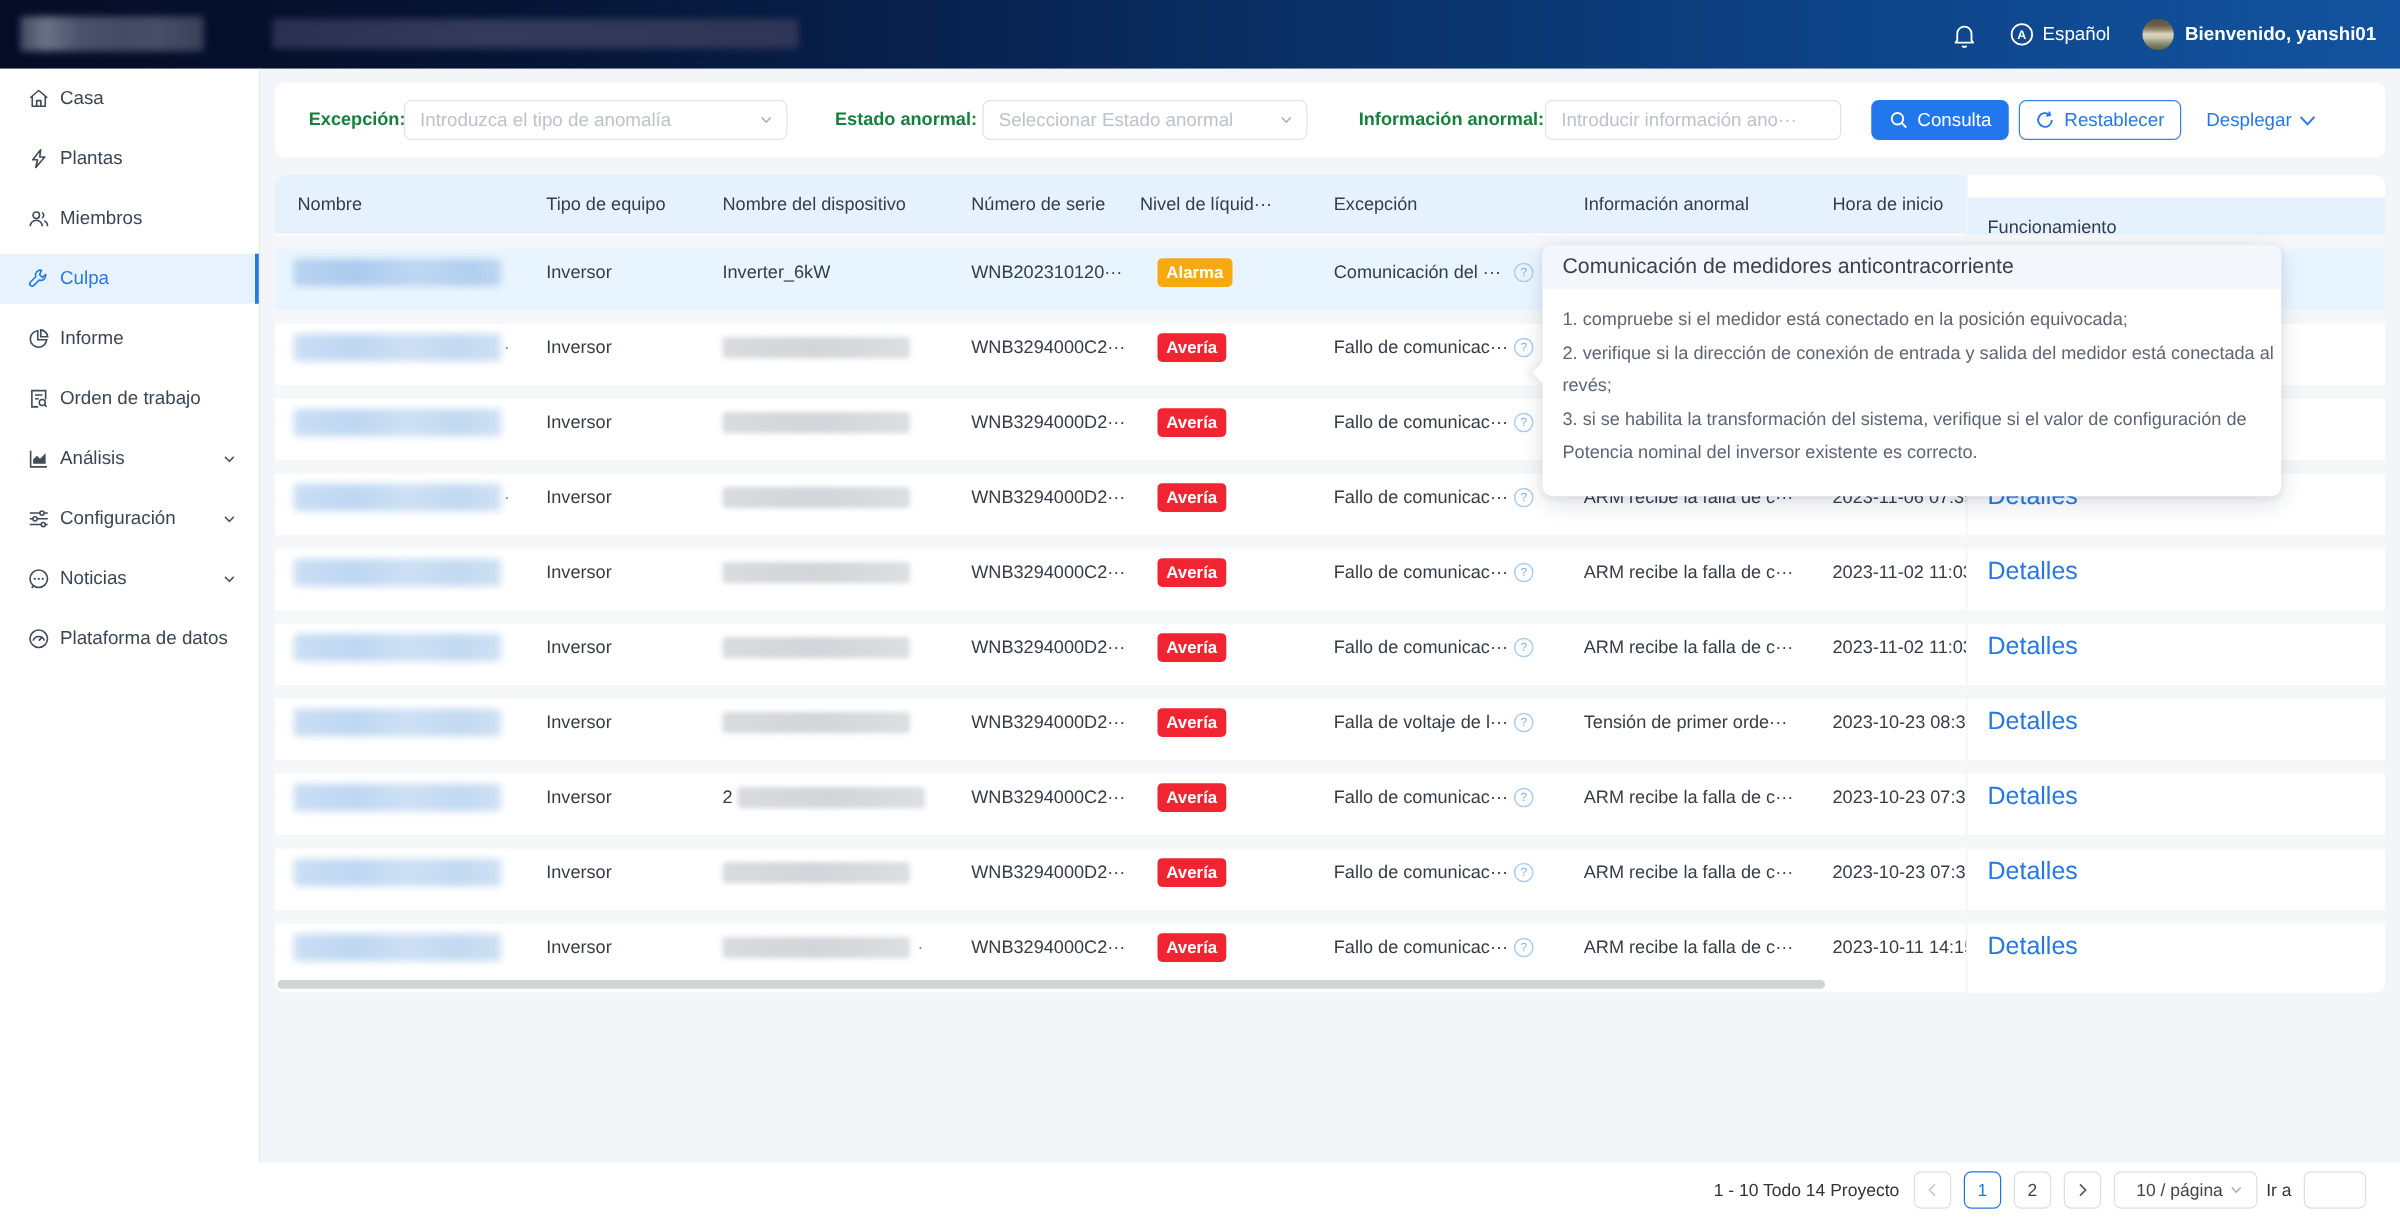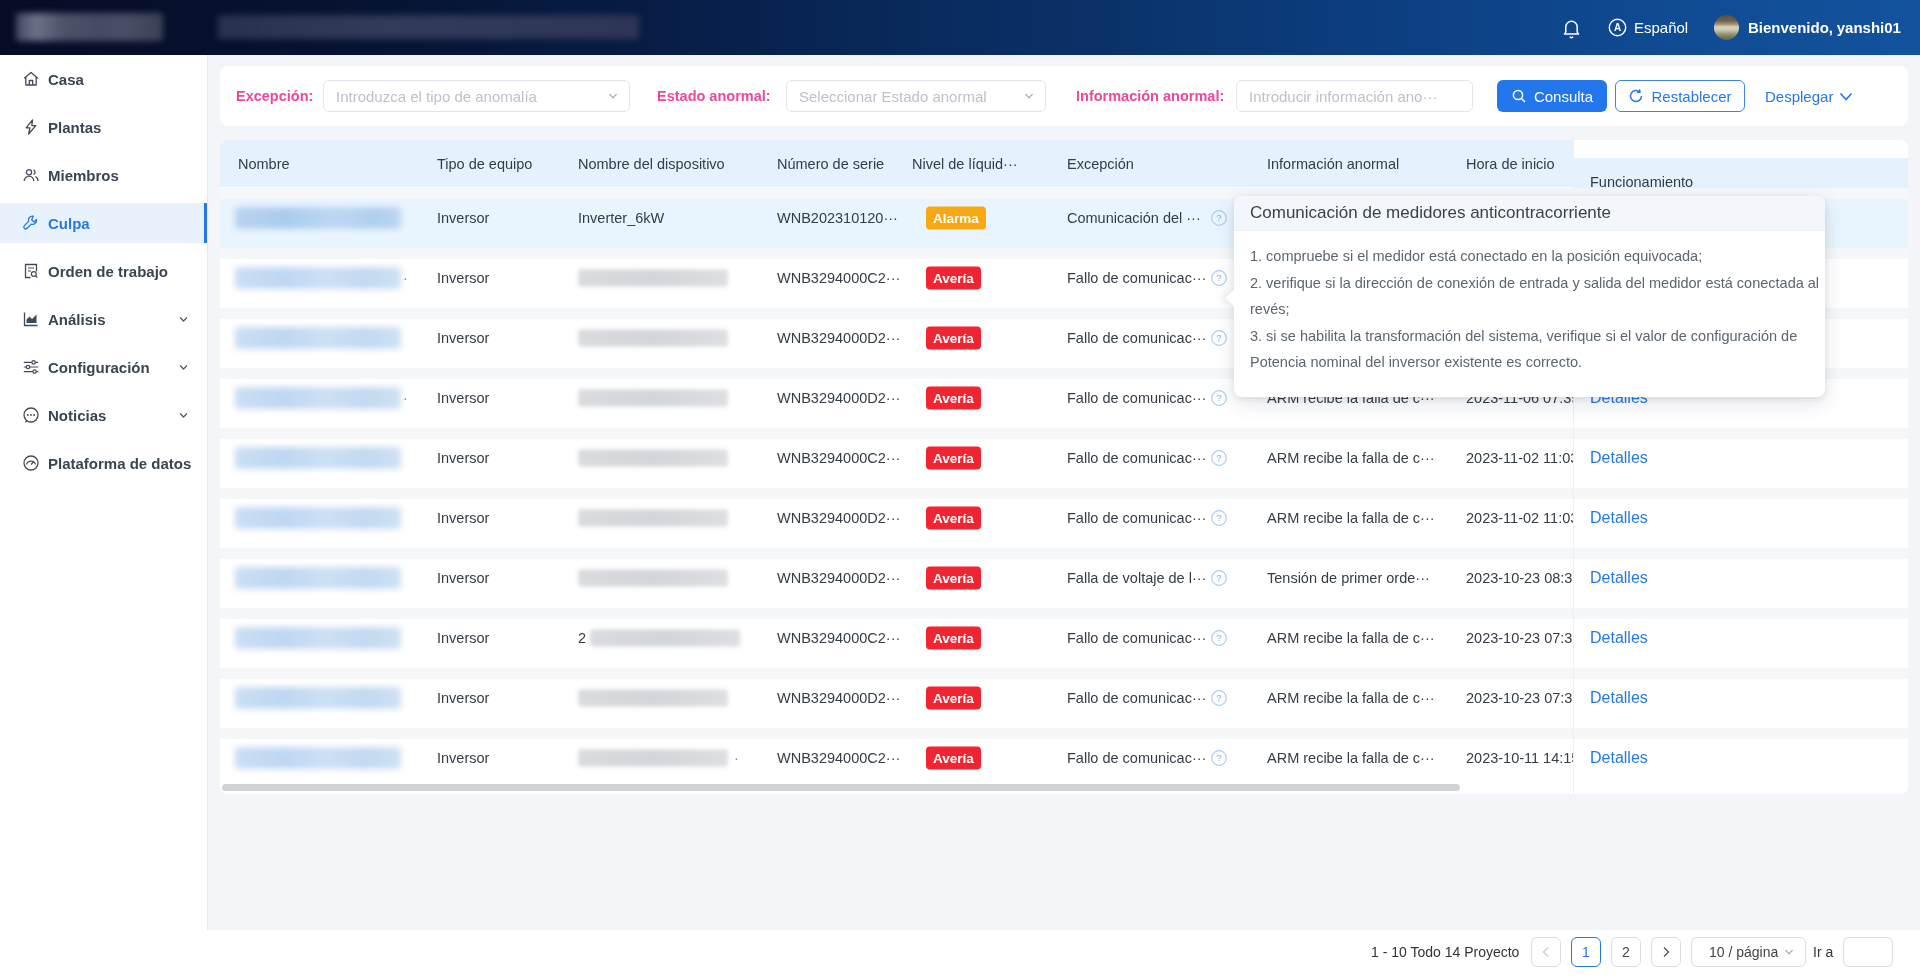--- a/index.html
+++ b/index.html
@@ -14,33 +14,33 @@
 #logoblur { position:absolute; left:16px; top:13px; width:147px; height:28px; border-radius:3px;
   background:linear-gradient(90deg,#424a62 0%,#6b7288 14%,#4c5269 32%,#454b63 55%,#484e66 75%,#3a4057 100%); filter:blur(3px); }
 #menublur { position:absolute; left:218px; top:15px; width:421px; height:24px; border-radius:2px;
   background:linear-gradient(90deg,#2a3150 0%,#333a5a 40%,#2e3556 100%); filter:blur(3px); }
 .tb-right { position:absolute; top:0; height:55px; display:flex; align-items:center; color:#fff; }
 #tb-espanol { left:1634px; font-size:15px; }
 #tb-welcome { left:1748px; font-size:15px; font-weight:600; white-space:nowrap; }
 
 
 #sidebar { position:absolute; left:0; top:55px; width:208px; height:875px; background:#fff; border-right:1px solid #e9eaec; }
-.mi { position:relative; height:40px; margin:4px 0 8px 0; display:flex; align-items:center; color:#3a4553; font-size:15px;font-weight:bold; }
+.mi { position:relative; height:40px; margin:4px 0 8px 0; display:flex; align-items:center; color:#3a4553; font-size:15px; }
 .mi .ic { position:absolute; left:22px; top:50%; transform:translateY(-50%); width:18px; height:18px; }
 .mi .tx { position:absolute; left:48px; top:50%; transform:translateY(-50%); white-space:nowrap; }
 .mi .ar { position:absolute; left:178px; top:50%; transform:translateY(-50%); width:11px; height:11px; }
 .mi.sel { background:#e8f2fd; color:#2678e3; }
 .mi.sel::after { content:""; position:absolute; right:0; top:0; width:3px; height:100%; background:#2678e3; }
 
 
 #main { position:absolute; left:208px; top:55px; width:1712px; height:875px; background:#f4f5f8; }
 
 
 #filtercard { position:absolute; left:220px; top:66px; width:1688px; height:60px; background:#fff; border-radius:8px; }
-.flabel { position:absolute; top:50%; transform:translateY(-50%); font-size:14.5px; font-weight:600; color:#ec4899; }
+.flabel { position:absolute; top:50%; transform:translateY(-50%); font-size:14.5px; font-weight:600; color:#15803d;margin-left:11px; }
 .finput { position:absolute; top:14px; height:32px; border:1px solid #e1e4e8; border-radius:6px; background:#fff; display:flex; align-items:center; }
 .finput .ph { margin-left:12px; font-size:15px; color:#bcc2cb; white-space:nowrap; }
 .finput .chev { position:absolute; right:10px; top:50%; transform:translateY(-50%); width:12px; height:12px; }
 .btn { position:absolute; top:14px; height:32px; border-radius:6px; font-size:15px; display:flex; align-items:center; justify-content:center; }
 #btn-consulta { left:1277px; width:110px; background:#2377ec; color:#fff; }
 #btn-reset { left:1395px; width:130px; background:#fff; color:#2678e8; border:1px solid #3d82e8; }
 #desplegar { position:absolute; left:1545px; top:50%; transform:translateY(-50%); color:#2678e8; font-size:15px; display:flex; align-items:center; }
 
 
 #tablecard { position:absolute; left:220px; top:140px; width:1688px; height:654px; background:#fff; border-radius:8px; overflow:hidden; }
@@ -53,21 +53,21 @@
 .blur-name { position:absolute; top:50%; transform:translateY(-50%); width:166px; height:22px; border-radius:3px;
   background:linear-gradient(90deg,#cadef4,#bed7f2 30%,#cde0f4 55%,#c2d9f1 80%,#cfe1f4); filter:blur(3px); }
 .row.hl .blur-name { background:linear-gradient(90deg,#b8d3ef,#abcbee 30%,#bdd7f2 60%,#b0cfee 85%,#bdd6f1); }
 .blur-dev { position:absolute; top:50%; transform:translateY(-50%); width:150px; height:17px; border-radius:3px;
   background:linear-gradient(90deg,#d9dbde,#d2d5d9 50%,#dcdee1); filter:blur(2px); }
 .badge { position:absolute; left:706px; top:50%; transform:translateY(-50%); height:23px; border-radius:4px;
   color:#fff; font-size:13.5px; font-weight:600; display:flex; align-items:center; padding:0 7px; }
 .badge.warn { background:#f8a912; }
 .badge.err { background:#f02531; }
 .qicon { position:absolute; top:50%; transform:translateY(-50%); width:16px; height:16px; }
-.det { color:#2678e3; font-size:16px; }
+.det { color:#2678e3; font-size:20px; }
 
 
 #fixedcol { position:absolute; left:1353px; top:0; width:335px; height:654px; background:#fff; border-left:1px solid #eef0f2; }
 #fixedcol .fhead { position:absolute; left:0; top:18px; width:100%; height:47px; background:#e5f2fd; }
 #fixedcol .frow { position:absolute; left:0; width:100%; height:60px; background:#fff; }
 #fixedcol .frow::before { content:""; position:absolute; left:0; top:0; width:100%; height:11px; background:#f6f7f9; }
 #fixedcol .frow.hl { background:#e9f5fe; }
 
 
 #hscroll { position:absolute; left:2px; top:644px; width:1238px; height:7px; border-radius:4px; background:#d2d3d5; }
@@ -128,20 +128,27 @@
         <span class="tx">Miembros</span>
       </div>
     <div class="mi sel">
         <svg class="ic" viewBox="0 0 18 18">
           <path d="M11.2 2.2 a4 4 0 0 0-4.6 5.2 L2.4 11.6 a1.9 1.9 0 0 0 2.7 2.7 L9.3 10.1 a4 4 0 0 0 5.2-4.6 L12 8 l-2.3-2.3 Z" fill="none" stroke="#2678e3" stroke-width="1.3" stroke-linejoin="round"></path>
         </svg>
         <span class="tx">Culpa</span>
       </div>
     <div class="mi">
         <svg class="ic" viewBox="0 0 18 18">
+          <path d="M8.2 2.6 a6.6 6.6 0 1 0 7.2 7.2 H8.2 Z" fill="none" stroke="#404b59" stroke-width="1.3"></path>
+          <path d="M10.6 1.9 a6.6 6.6 0 0 1 5.5 5.5 H10.6 Z" fill="none" stroke="#404b59" stroke-width="1.3"></path>
+        </svg>
+        <span class="tx">Informe</span>
+      </div>
+    <div class="mi">
+        <svg class="ic" viewBox="0 0 18 18">
           <path d="M14.5 9.5 V2.5 H3.5 V15.5 H8.5" fill="none" stroke="#404b59" stroke-width="1.3"></path>
           <path d="M6 6 H12 M6 9 H9" stroke="#404b59" stroke-width="1.2"></path>
           <circle cx="11.8" cy="12" r="2.4" fill="none" stroke="#404b59" stroke-width="1.2"></circle>
           <path d="M13.6 13.8 L15.3 15.5" stroke="#404b59" stroke-width="1.2"></path>
         </svg>
         <span class="tx">Orden de trabajo</span>
       </div>
     <div class="mi">
         <svg class="ic" viewBox="0 0 18 18">
           <path d="M2.5 2.5 V15.5 H15.5" fill="none" stroke="#404b59" stroke-width="1.3"></path>

